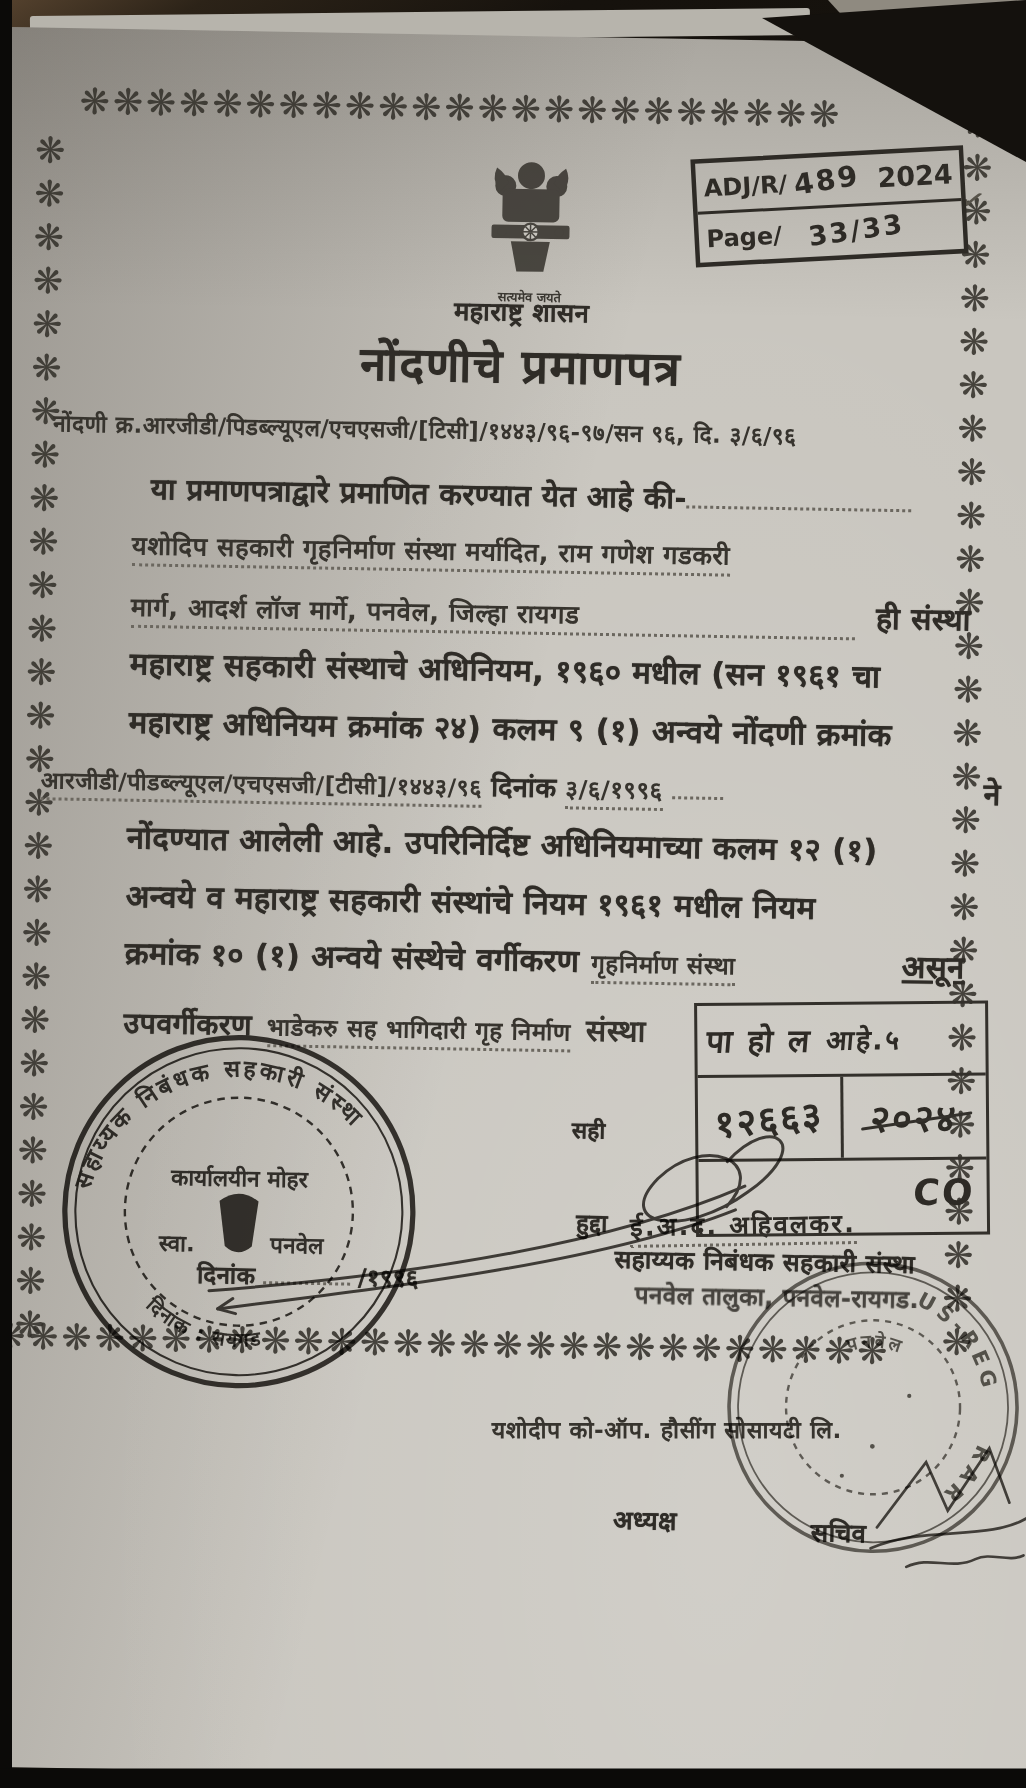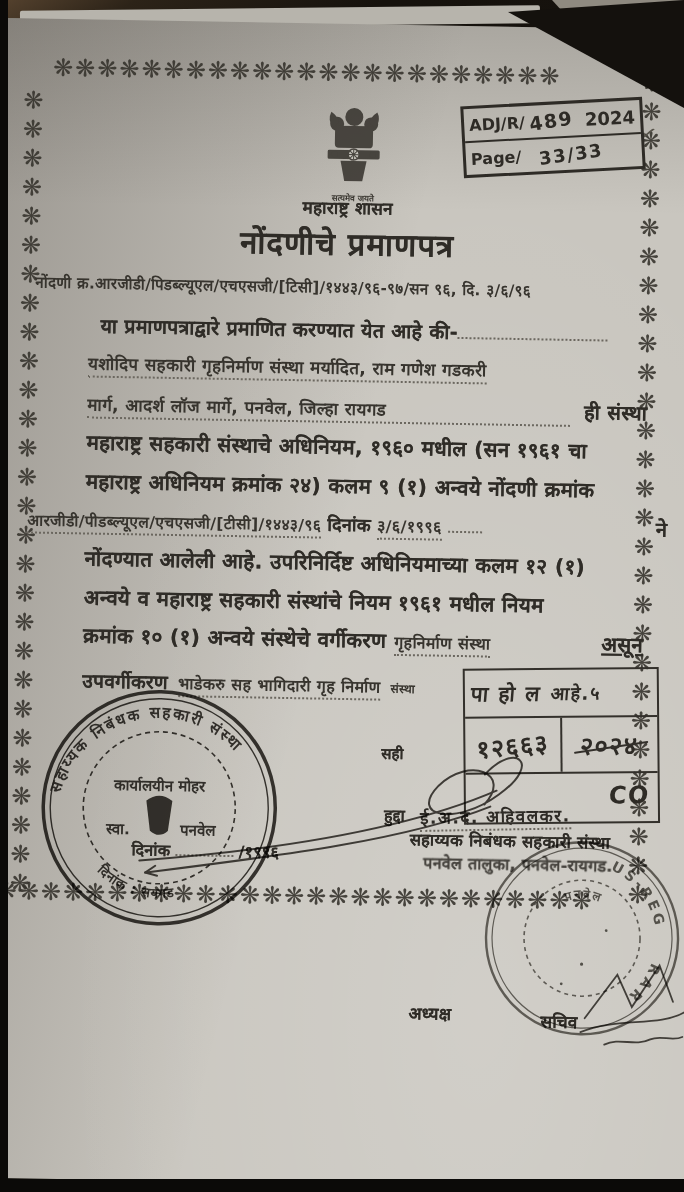--- a/index.html
+++ b/index.html
@@ -141,21 +141,21 @@
 
   <div class="abs" style="left:88px;top:601px;width:560px;display:flex;align-items:baseline;gap:8px;white-space:nowrap;">
     <span class="print" style="font-size:20.5px;">क्रमांक १० (१) अन्वये संस्थेचे वर्गीकरण</span>
     <span class="typed dotted-u" style="font-size:16px;">गृहनिर्माण संस्था</span>
     <span class="print" style="font-size:20.5px;margin-left:auto;text-decoration:underline;">असून</span>
   </div>
 
   <div class="abs" style="left:88px;top:648px;width:560px;display:flex;align-items:baseline;gap:10px;white-space:nowrap;">
     <span class="print" style="font-size:19px;">उपवर्गीकरण</span>
     <span class="typed dotted-u" style="font-size:16px;">भाडेकरु सह भागिदारी गृह निर्माण</span>
-    <span class="typed" style="font-size:12px;">संस्था</span>
+    <span class="typed" style="font-size:20px;">संस्था</span>
   </div>
 
   <div class="abs hand-box">
     <div class="hb-r1">
       <span class="hand" style="font-size:21px;">पा हो ल</span>
       <span class="hand" style="font-size:18px;margin-left:10px;">आहे.५</span>
     </div>
     <div class="hb-r2">
       <div class="hb-c">
           <span class="hand" style="font-size:25px;transform:rotate(-5deg);">१२६६३</span>
@@ -210,20 +210,21 @@
       <text font-size="13" font-weight="700" letter-spacing="1">
         <textPath href="#arcBot" startOffset="22%">दिनांक : रायगड</textPath>
       </text>
       <text x="125" y="108" text-anchor="middle" font-size="15" font-weight="700">कार्यालयीन मोहर</text>
       <text x="84" y="152" text-anchor="middle" font-size="15" font-weight="700">स्वा.</text>
       <text x="164" y="152" text-anchor="middle" font-size="15" font-weight="700">पनवेल</text>
       <path d="M112,118 q13,-10 26,0 l-4,30 q-9,8 -18,0 Z"></path>
     </g>
   </svg>
 
+  <div class="abs typed" style="left:338px;top:916px;font-size:15.5px;white-space:nowrap;transform:rotate(-1deg);">यशोदीप को-ऑप. हौसींग सोसायटी लि.</div>
   <div class="abs print" style="left:420px;top:976px;font-size:17px;">अध्यक्ष</div>
   <div class="abs print" style="left:552px;top:982px;font-size:17px;">सचिव</div>
 
   <svg class="abs ink" style="left:588px;top:928px;" width="112" height="105" viewBox="0 0 112 105">
     <g fill="none" stroke="#33302b" stroke-width="1.8" opacity=".85" stroke-linecap="round">
       <path d="M8,62 L40,18 L55,50 L82,8 L96,44"></path>
       <path d="M4,76 C40,60 82,70 108,54"></path>
       <path d="M28,88 C44,80 58,90 74,82 C84,77 96,84 106,79"></path>
     </g>
   </svg>

